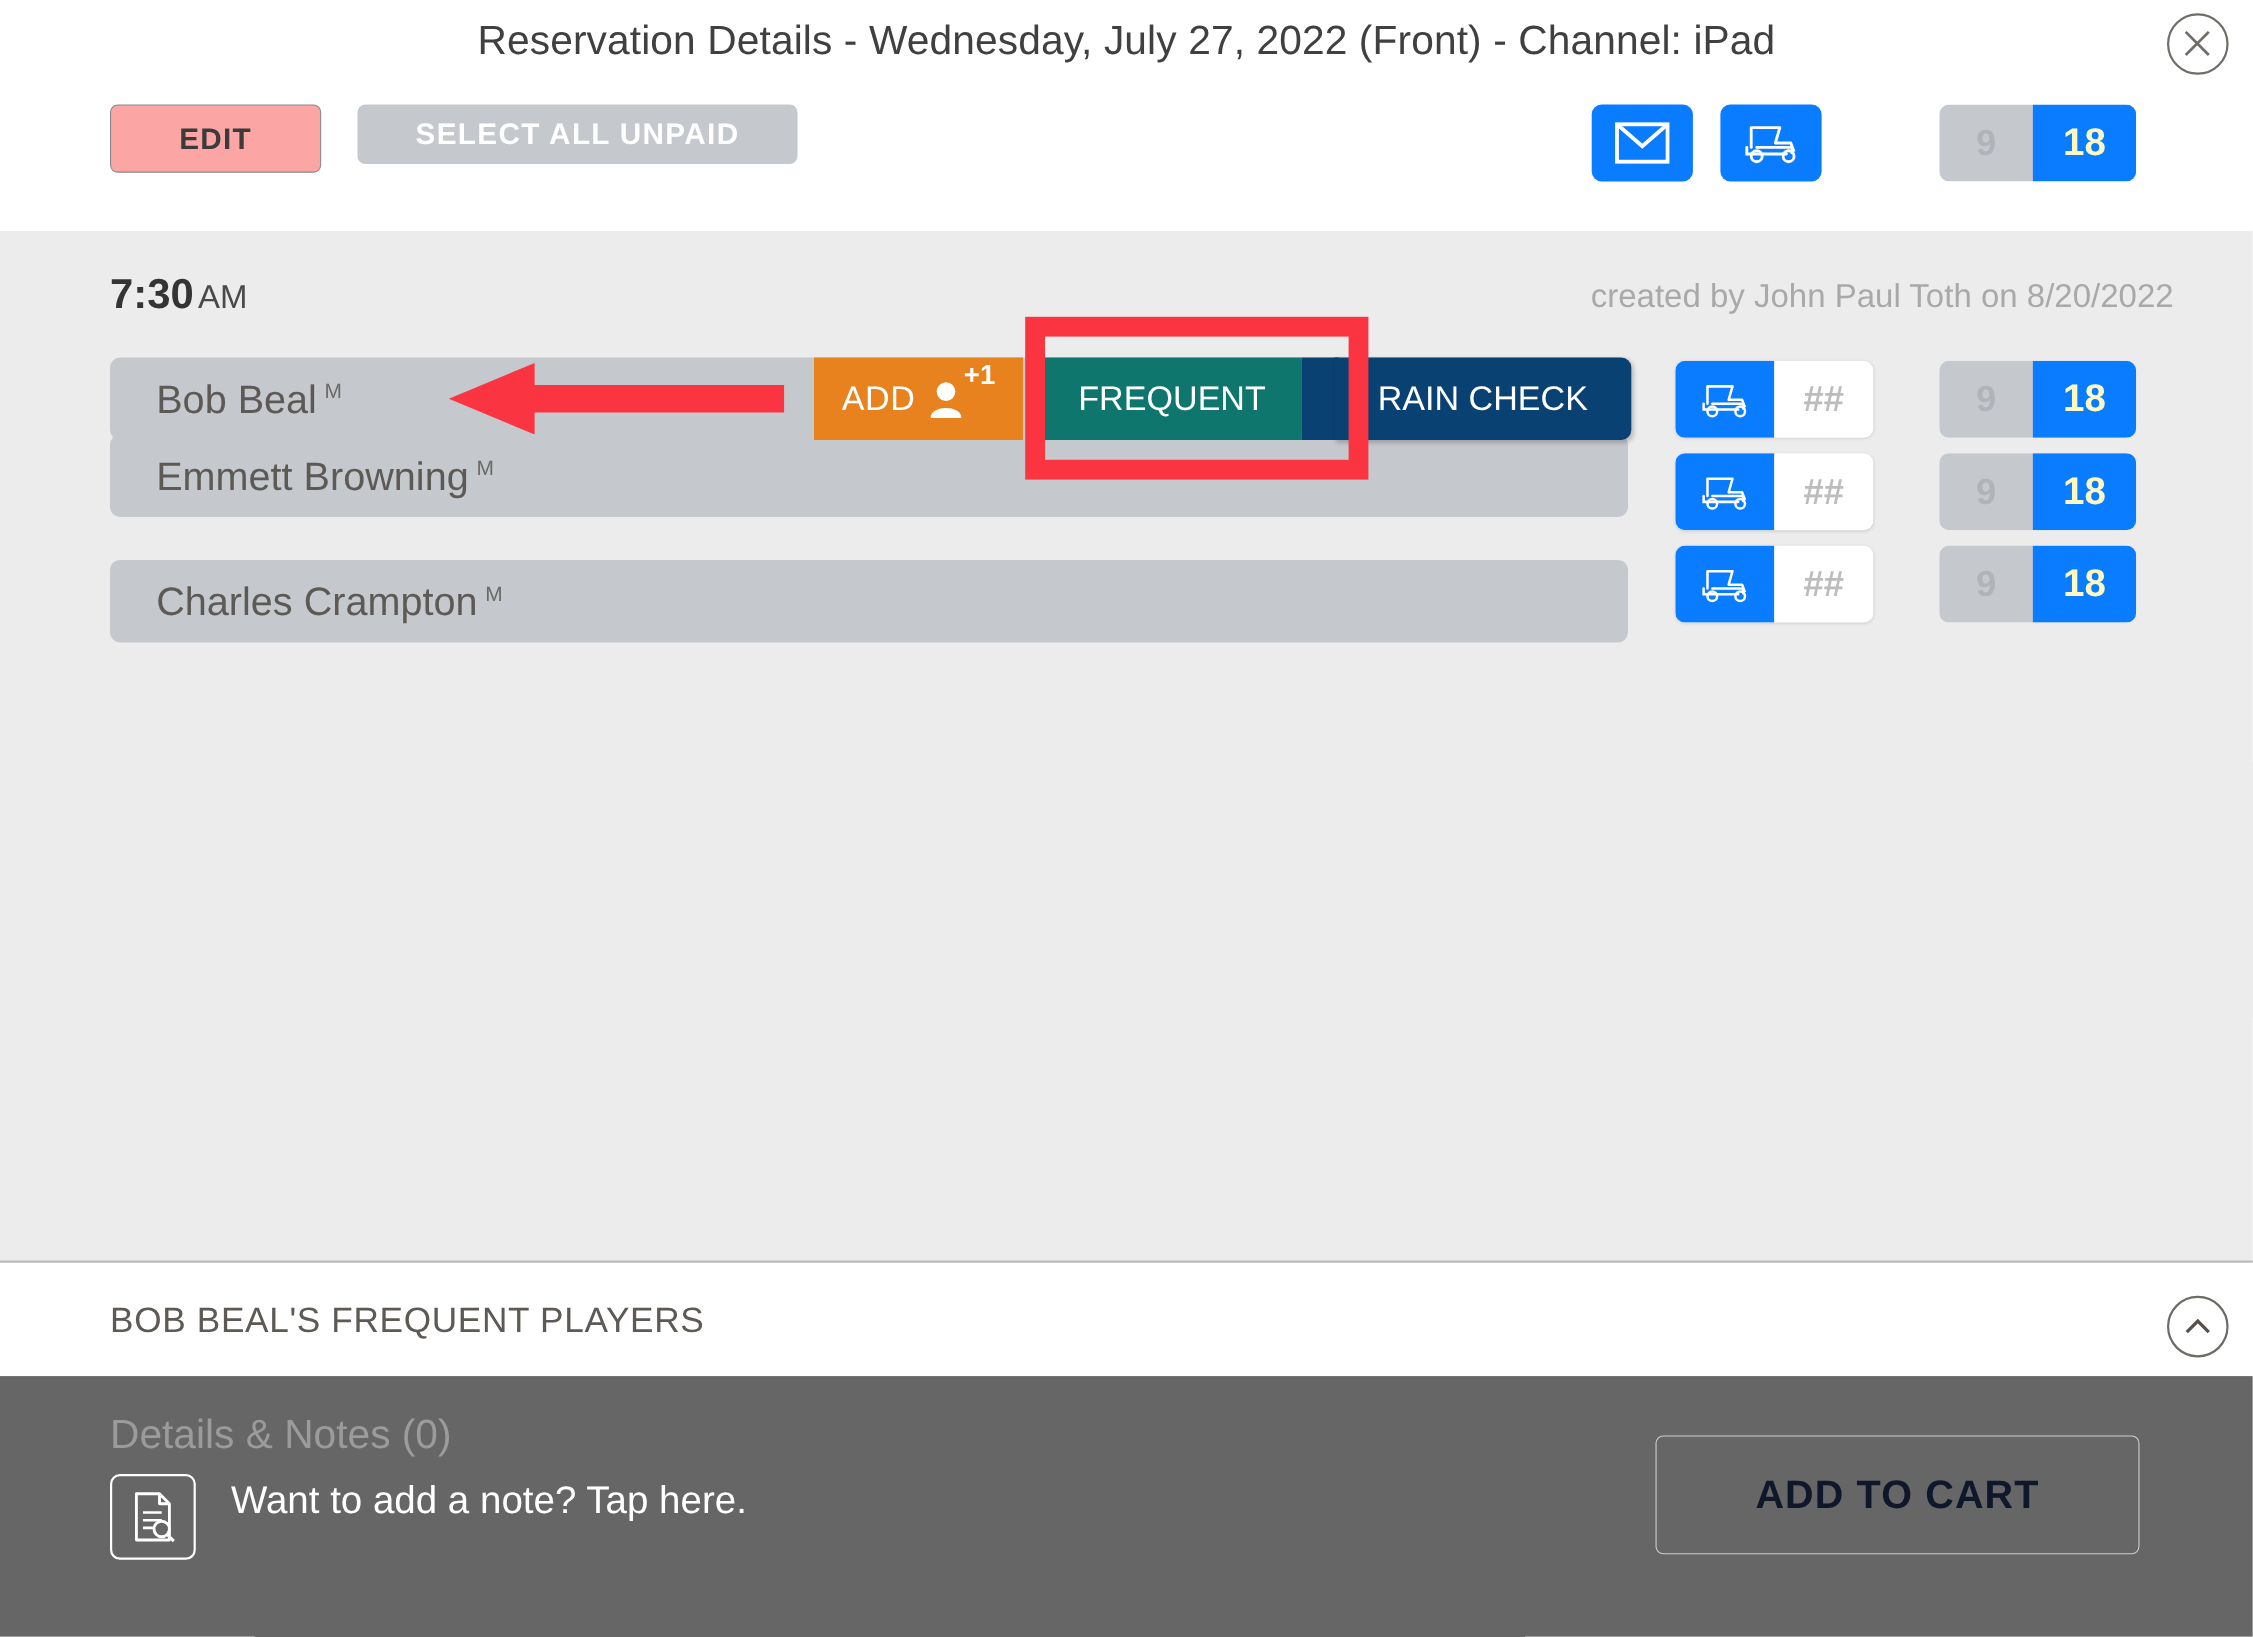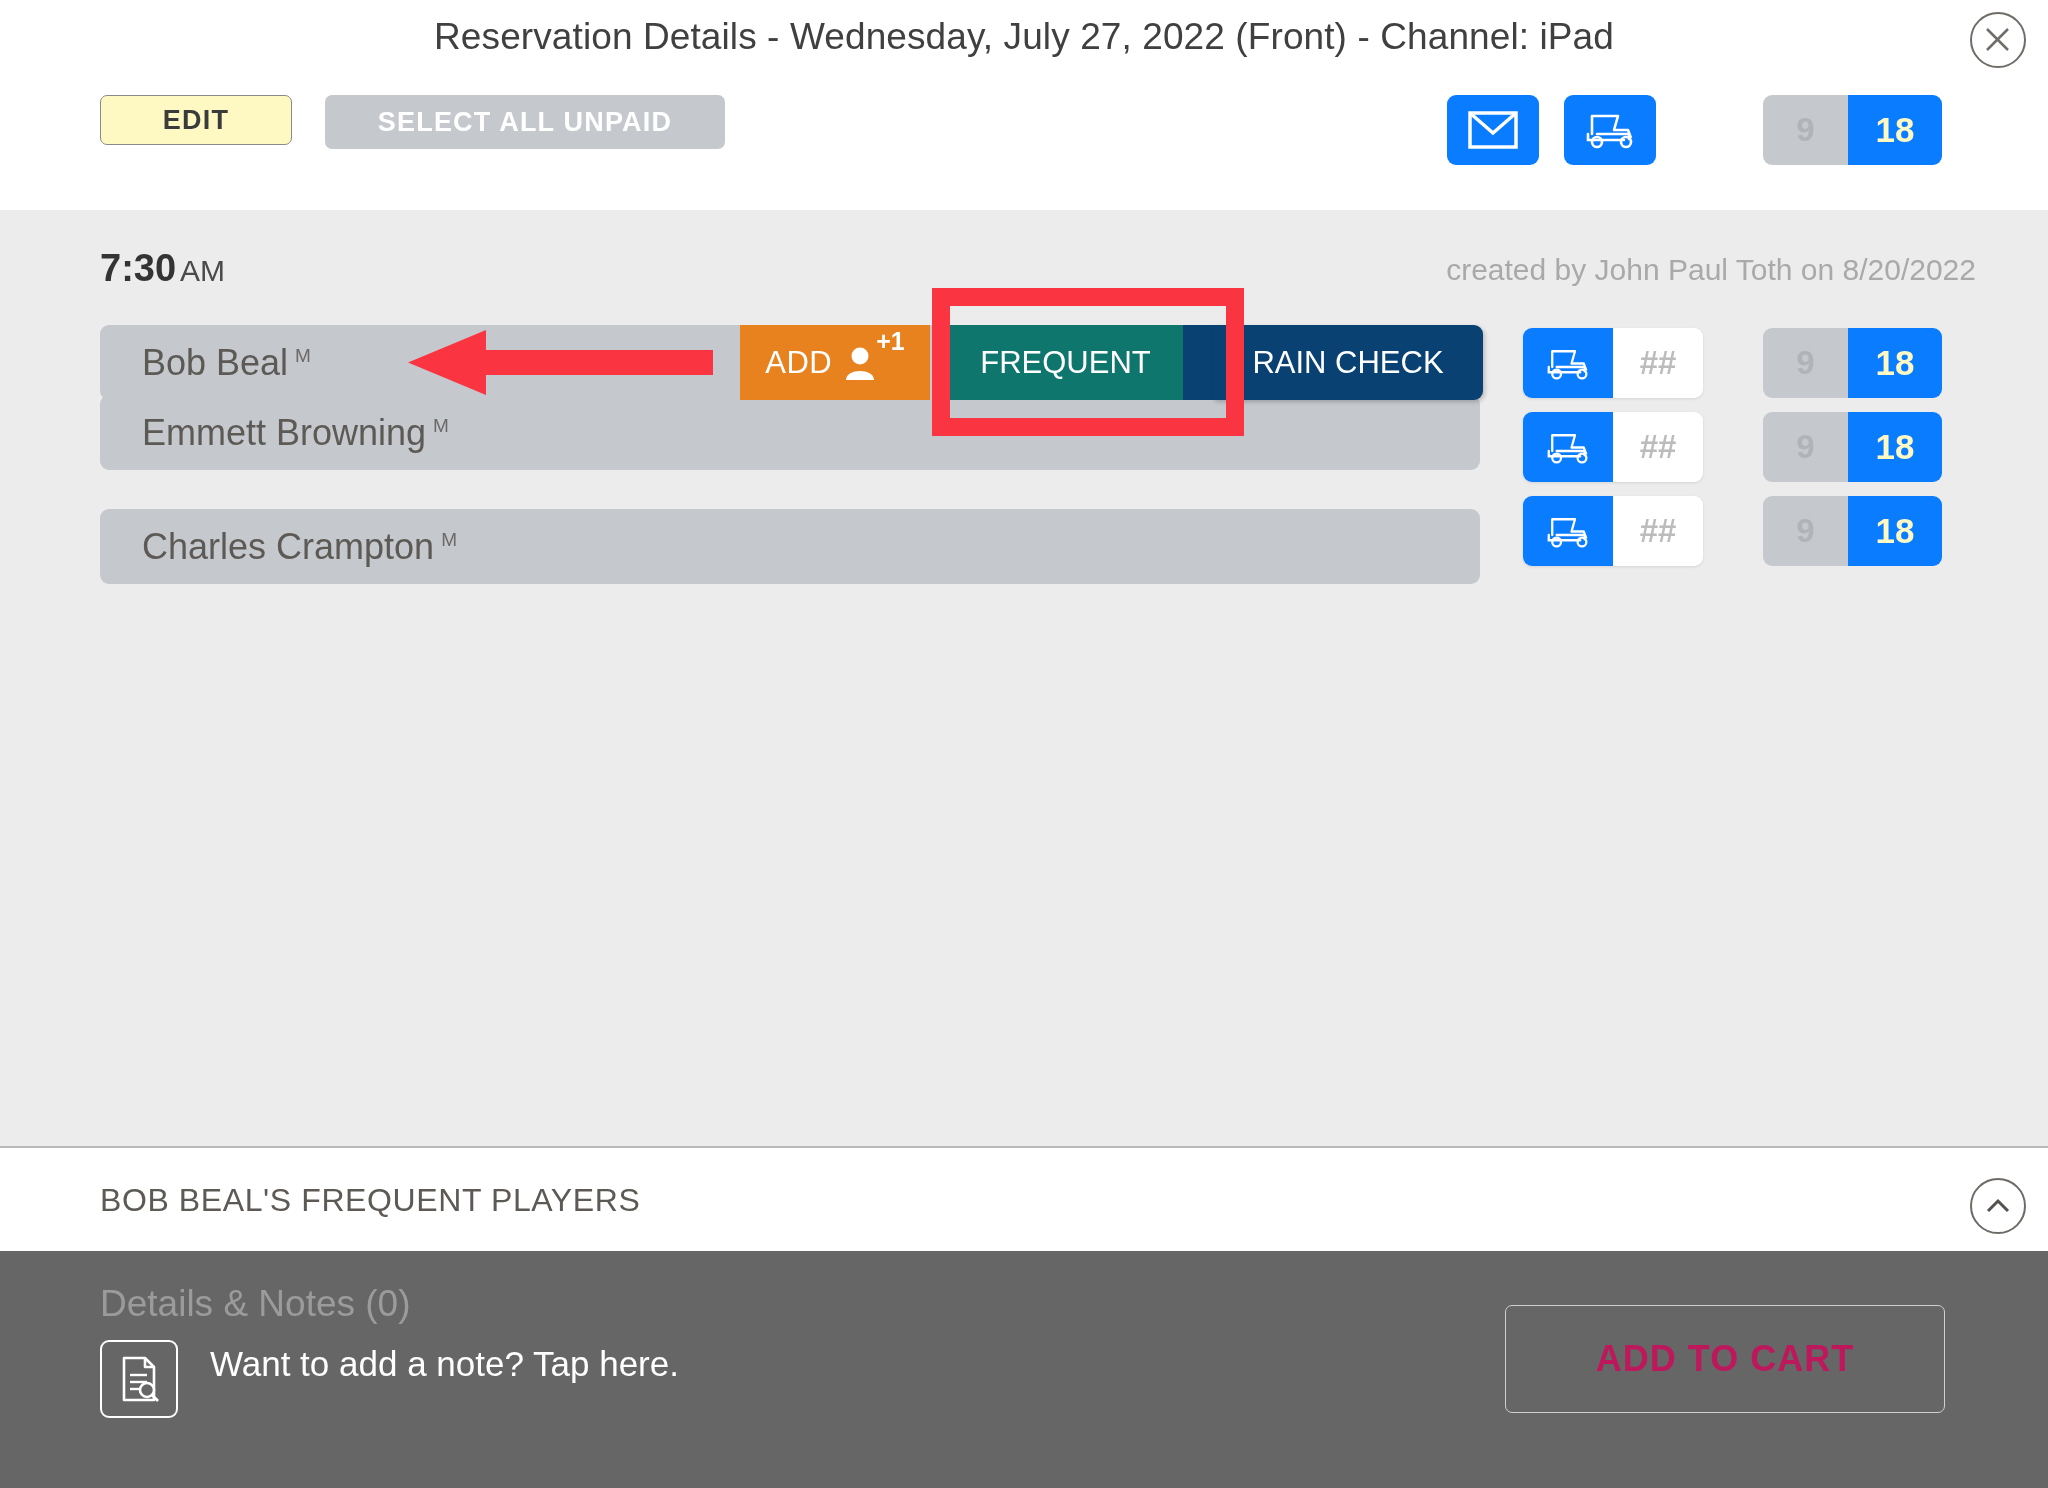--- a/index.html
+++ b/index.html
@@ -39,22 +39,22 @@
     width: 56px; height: 56px;
     border: 2.5px solid #706c67;
     border-radius: 50%;
     box-sizing: border-box;
   }
   .close-btn svg { display:block; }
 
   .edit-btn {
     position: absolute;
     left: 100px; top: 95px;
-    width: 192px; height: 50px;
-    background: #fef9c3;
+    width: 192px; height: 62px;
+    background: #fca5a5;
     border: 1.5px solid #8a8a8a;
     border-radius: 7px;
     box-sizing: border-box;
     display: flex; align-items: center; justify-content: center;
     font-size: 27px; font-weight: bold; color: #3b3b3b;
     letter-spacing: 1.2px;
   }
   .unpaid-btn {
     position: absolute;
     left: 325px; top: 95px;
@@ -254,21 +254,21 @@
     font-size: 35px; color: #ffffff; font-weight: 400;
   }
   .cart-btn {
     position: absolute;
     left: 1505px; top: 1305px;
     width: 440px; height: 108px;
     border: 1.5px solid #cfcfcf;
     border-radius: 7px;
     box-sizing: border-box;
     display:flex; align-items:center; justify-content:center;
-    font-size: 36px; font-weight: bold; color: #be185d;
+    font-size: 36px; font-weight: bold; color: #0f172a;
     letter-spacing: 1px;
   }
 
   
   .annot-box {
     position: absolute;
     left: 932px; top: 288px;
     width: 312px; height: 148px;
     border: 18px solid #fa3541;
     box-sizing: border-box;

